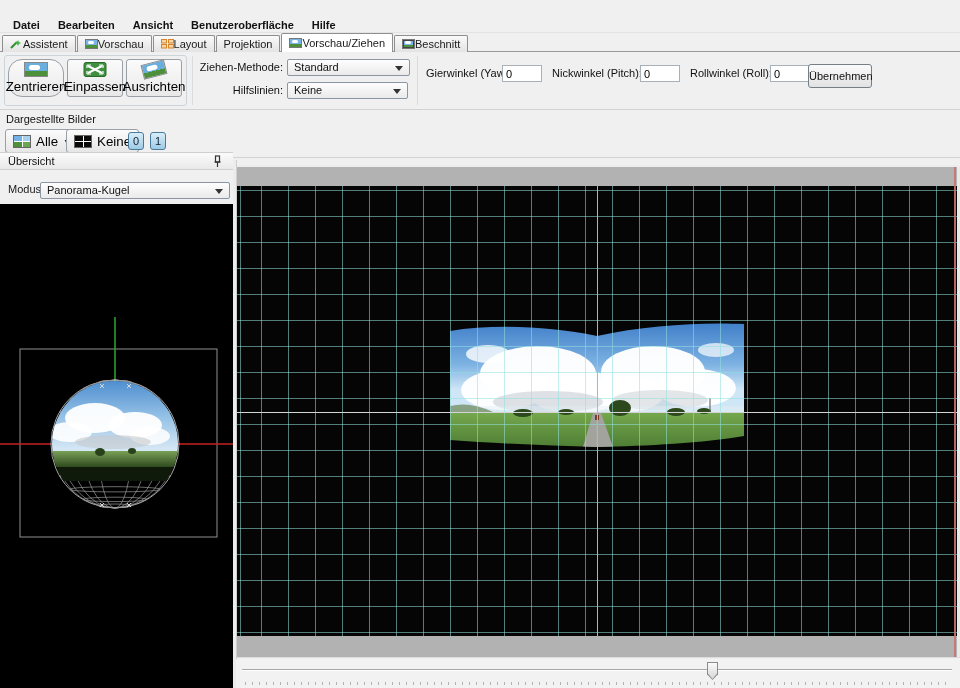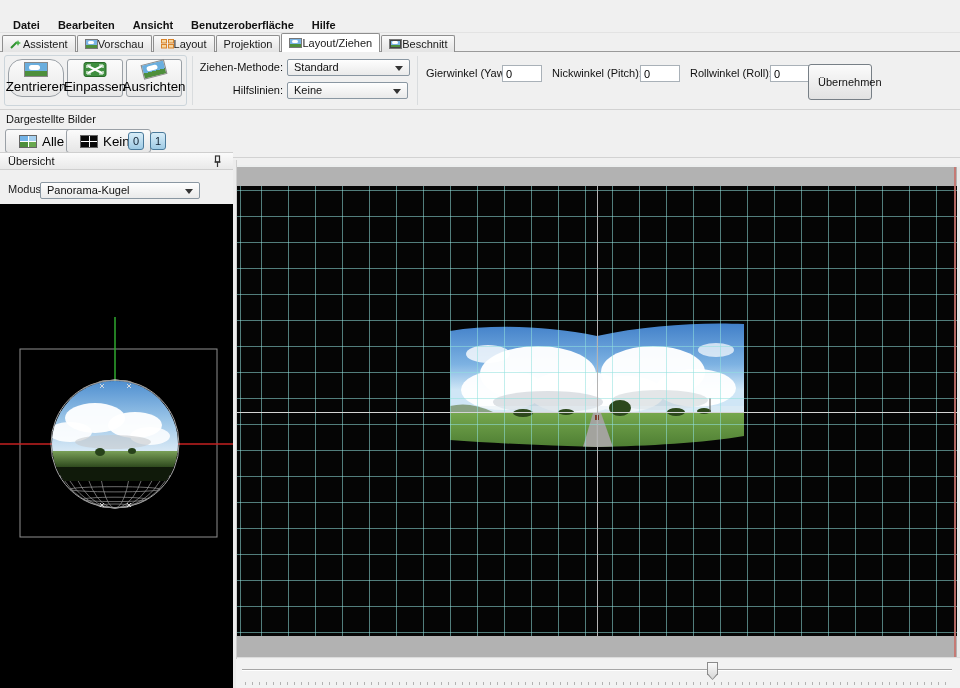--- a/index.html
+++ b/index.html
@@ -51,44 +51,44 @@
   .ticon-landscape { width:24px; height:15px; background:linear-gradient(to bottom,#6aaede 0 62%,#4e8f3c 62% 100%); border:1px solid #888; position:relative; }
   .ticon-landscape:before { content:""; position:absolute; left:4px; top:2px; width:11px; height:5px; background:#fff; border-radius:3px; }
   .ticon-tilt { transform:rotate(-14deg); }
   .vsep { position:absolute; top:4px; width:1px; height:49px; background:#d9dcde; }
   .combo-label { position:absolute; height:17px; line-height:17px; text-align:right; color:#111; }
   .combo { position:absolute; height:17px; border:1px solid #8a97a2; border-radius:2px;
     background:linear-gradient(to bottom,#fefefe,#eaeaea); line-height:15px; padding-left:6px; color:#111; }
   .combo .arrow { position:absolute; right:6px; top:6px; width:0; height:0; border-left:4px solid transparent; border-right:4px solid transparent; border-top:5px solid #333; }
   .num-label { position:absolute; height:17px; line-height:17px; color:#111; }
   .num-input { position:absolute; width:40px; height:17px; border:1px solid #a9b1b8; background:#fff; padding:0 3px; font:11px "Liberation Sans",sans-serif; }
-  .apply-btn { position:absolute; left:808px; top:12px; width:64px; height:36px; border:1px solid #777f86; border-radius:3px;
-    background:linear-gradient(to bottom,#fbfbfb,#e2e2e2); font:11px "Liberation Sans",sans-serif; color:#111;padding-left:9px; }
+  .apply-btn { position:absolute; left:808px; top:12px; width:64px; height:24px; border:1px solid #777f86; border-radius:3px;
+    background:linear-gradient(to bottom,#fbfbfb,#e2e2e2); font:11px "Liberation Sans",sans-serif; color:#111; }
 
   
   .disp { position:absolute; left:0; top:110px; width:960px; height:48px; background:#f0f0f0; border-bottom:1px solid #d2d2d2; }
   .disp-title { position:absolute; left:6px; top:3px; color:#111;text-align:center; }
   .disp-btn { position:absolute; top:19px; height:24px; border:1px solid #9aa0a6; border-radius:3px;
-    background:linear-gradient(to bottom,#fbfbfb,#e6e6e6); display:flex; align-items:center; gap:5px; padding:0 13px; }
+    background:linear-gradient(to bottom,#fbfbfb,#e6e6e6); display:flex; align-items:center; gap:5px; padding:0 7px; }
   .quad { width:18px; height:13px; display:grid; grid-template-columns:1fr 1fr; grid-template-rows:1fr 1fr; gap:1px; background:#fff; border:1px solid #666; }
   .quad.colored div:nth-child(1){background:#72b2e6;} .quad.colored div:nth-child(2){background:#a5d0f0;}
   .quad.colored div:nth-child(3){background:#4e8f3c;} .quad.colored div:nth-child(4){background:#69a84f;}
   .quad.black div{background:#0a0a0a;}
   .arrow-sm { font-size:7px; color:#222; }
   .img-toggle { position:absolute; top:22px; width:16px; height:18px; border:1px solid #4a7a9b; border-radius:3px;
     background:linear-gradient(to bottom,#d8edf8,#9fcbe5); text-align:center; line-height:16px; color:#123; }
 
   
   .ov-header { position:absolute; left:0; top:152px; width:233px; height:18px;
     background:linear-gradient(to bottom,#fbfbfb,#e9e9e9); border-top:1px solid #cfcfcf; border-bottom:1px solid #cfcfcf; }
   .ov-title { position:absolute; left:8px; top:2px; color:#111; }
   .pin { position:absolute; right:10px; top:2px; width:11px; height:13px; }
   .ov-mode { position:absolute; left:0; top:179px; width:233px; height:25px; background:#f0f0f0; }
   .ov-mode-label { position:absolute; left:8px; top:4px; }
-  .ov-combo { left:40px; top:3px; width:160px; }
+  .ov-combo { left:40px; top:3px; width:190px; }
   .ov-view { position:absolute; left:0; top:204px; width:233px; height:484px; background:#000; }
   .panel-gap { position:absolute; left:233px; top:160px; width:4px; height:528px; background:#ececec; border-right:1px solid #cfcfcf; }
 
   
   .canvas { position:absolute; left:237px; top:165px; width:723px; height:493px; background:#050505; }
   .cv-topline { position:absolute; left:0; top:0; width:100%; height:2px; background:#eceeee; }
   .cv-grayband-top { position:absolute; left:0; top:2px; width:100%; height:19px; background:#b2b2b2; }
   .cv-black { position:absolute; left:0; top:21px; width:100%; height:450px; background:#050505; overflow:hidden; }
   .cv-grid { position:absolute; inset:0; z-index:3;
     background-image:
@@ -148,21 +148,21 @@
           <rect x="0.5" y="5.5" width="5" height="3.5" fill="#f6d6a0" stroke="#d9832a"></rect>
           <rect x="7.5" y="5.5" width="5" height="3.5" fill="#f6d6a0" stroke="#d9832a"></rect>
         </svg>
         <span>Layout</span>
       </div>
       <div class="tab">
         <span>Projektion</span>
       </div>
       <div class="tab active">
         <span class="tabicon mini-landscape"></span>
-        <span>Layout/Ziehen</span>
+        <span>Vorschau/Ziehen</span>
       </div>
       <div class="tab">
         <span class="tabicon mini-landscape crop-frame"></span>
         <span>Beschnitt</span>
       </div>
     </div>
   </div>
 
   <div class="toolbar">
     <div class="btn-groupbox"></div>

